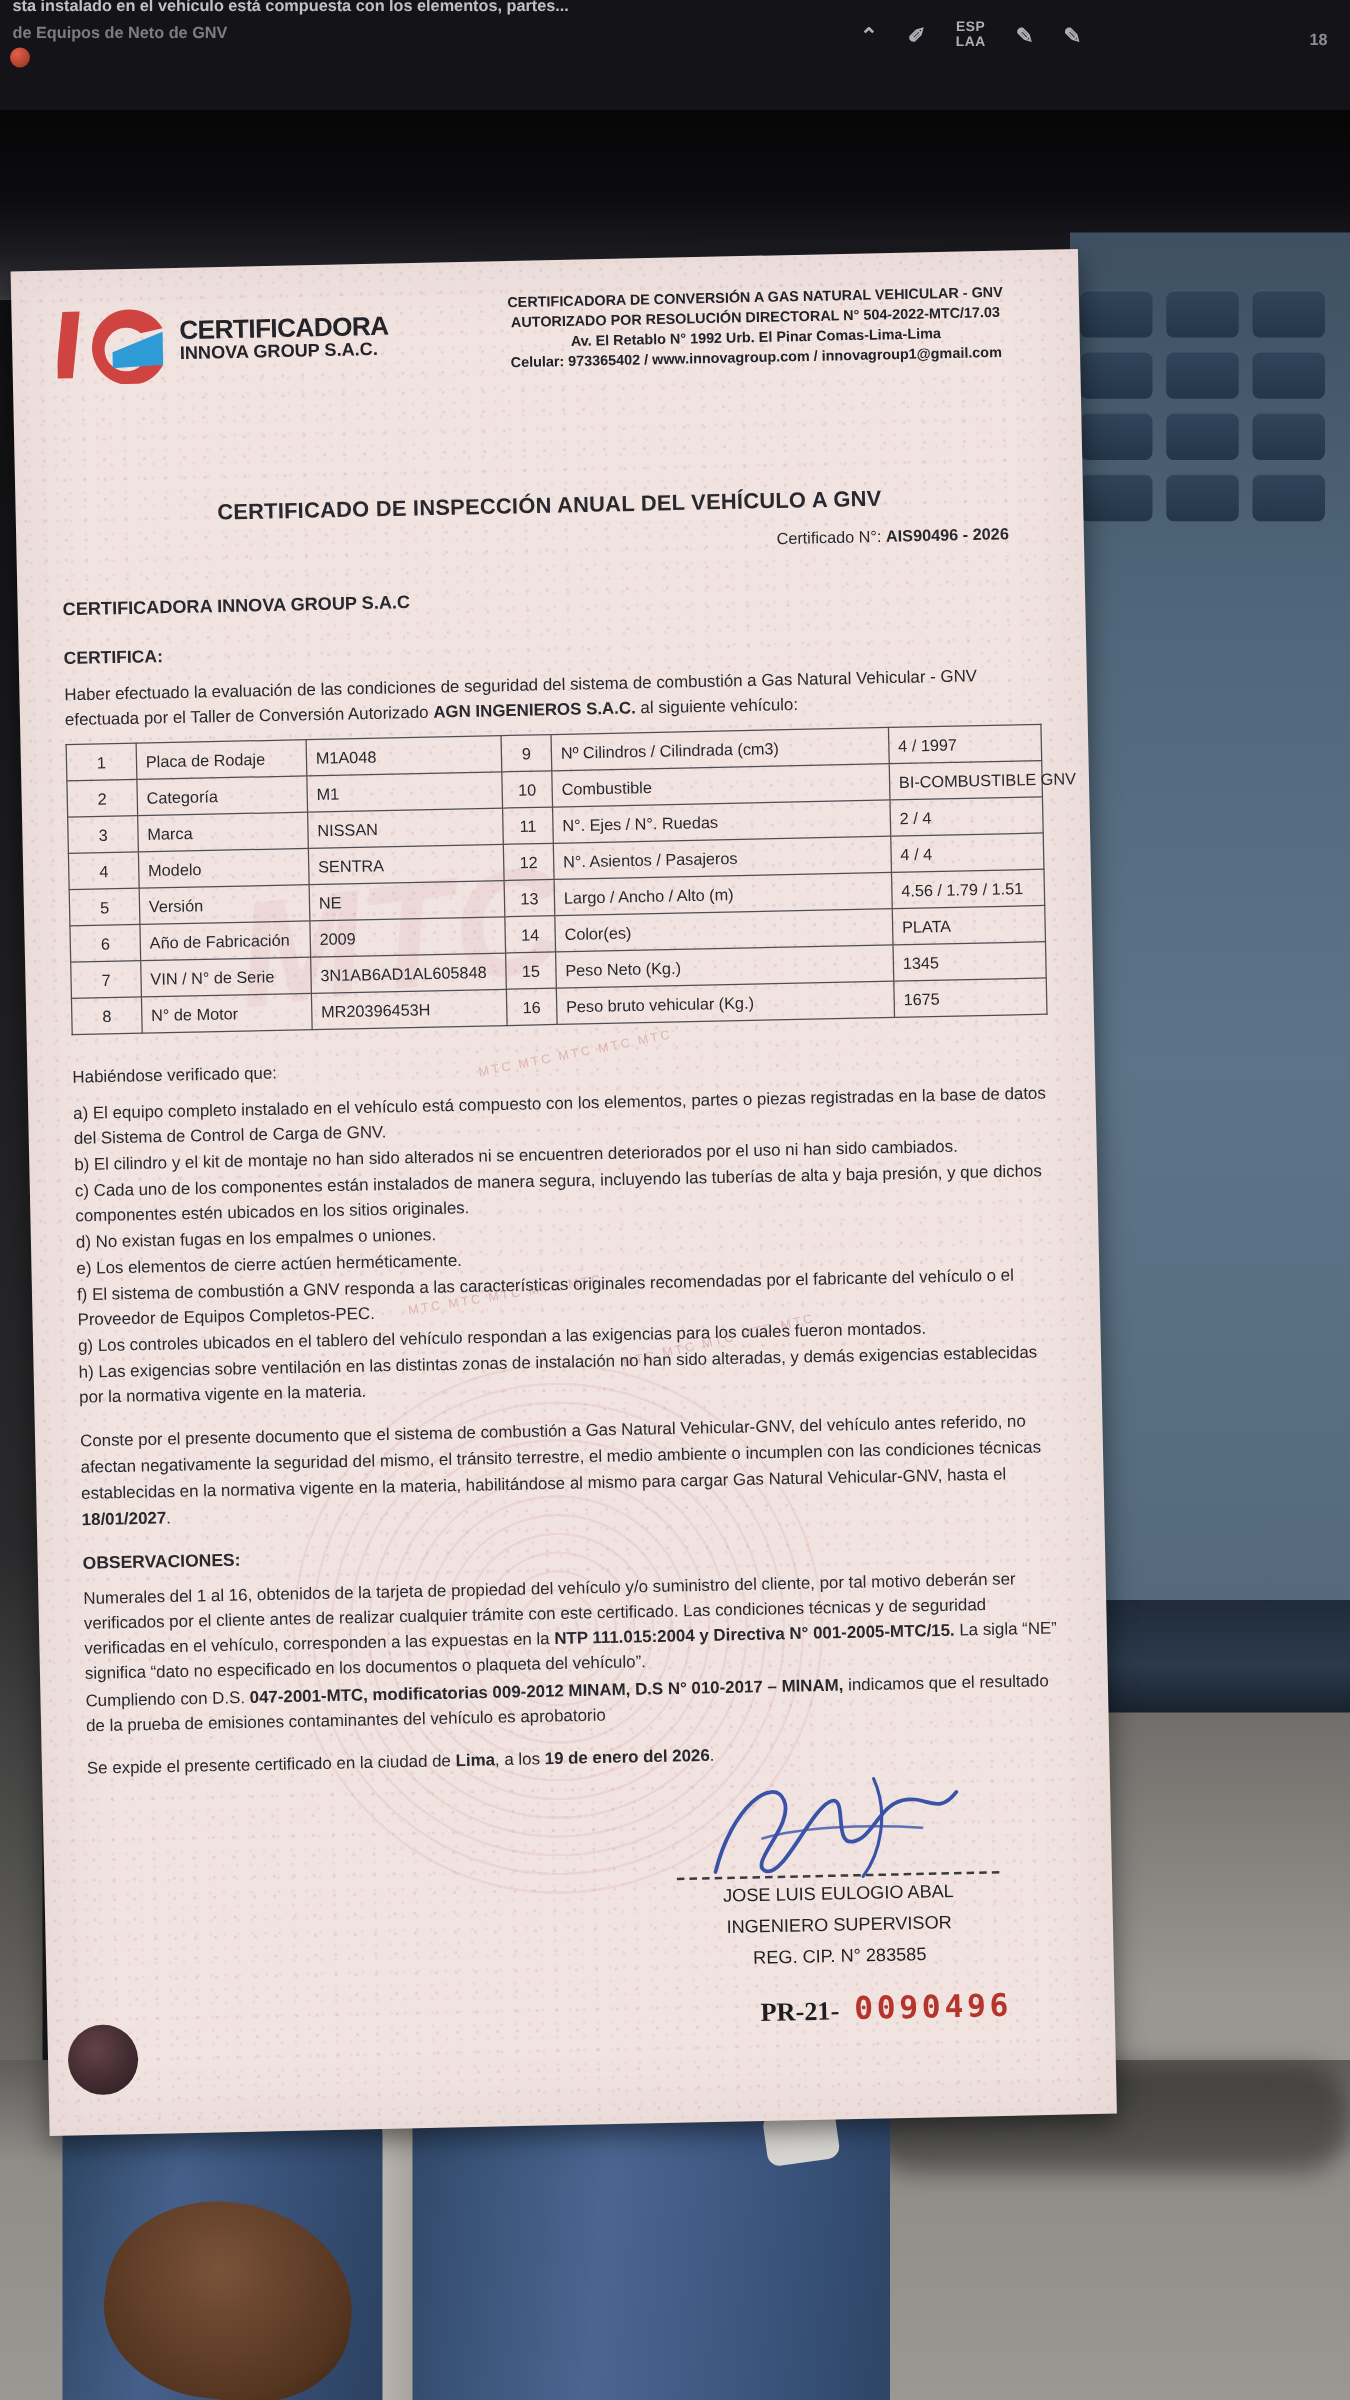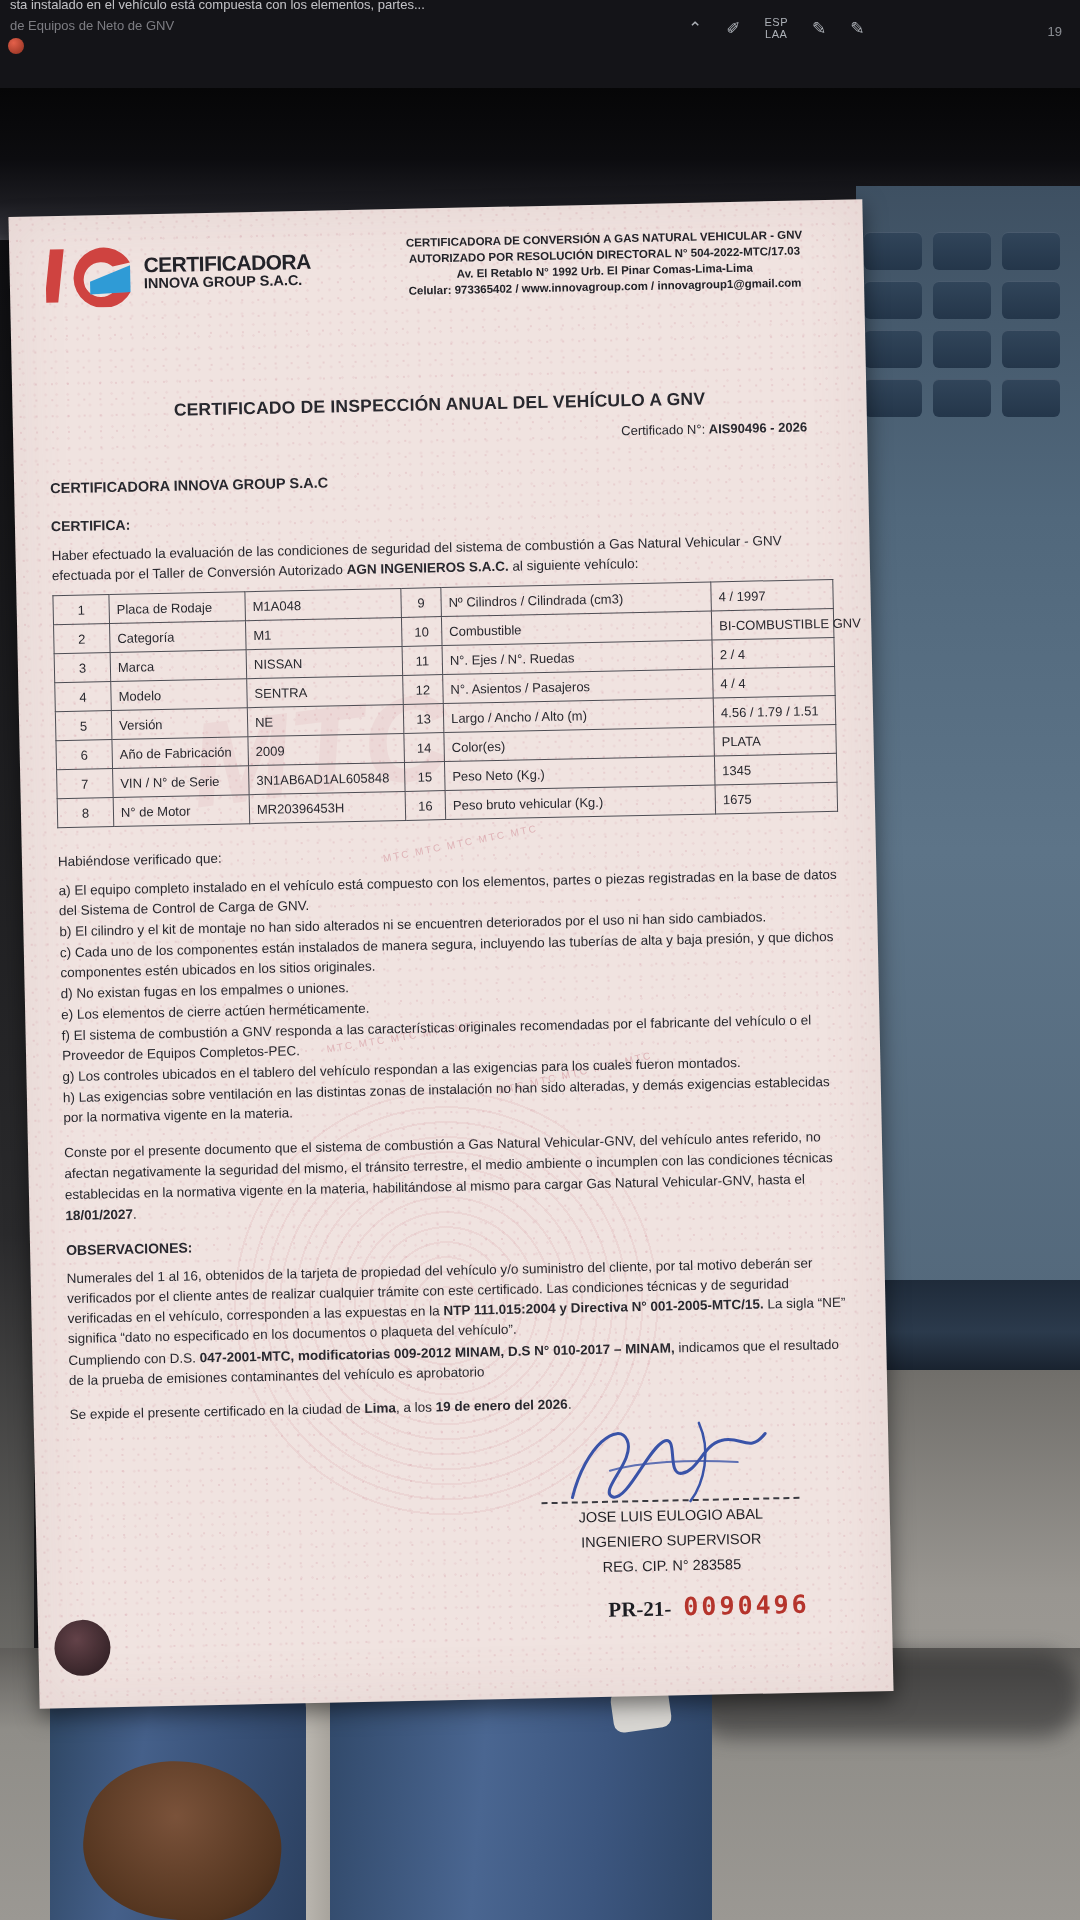--- a/index.html
+++ b/index.html
@@ -5,21 +5,21 @@
   html,body{margin:0;padding:0;}
   body{
     width:1080px;height:1920px;overflow:hidden;position:relative;
     background:#1a1a1d;
     font-family:"Liberation Sans", sans-serif;
     -webkit-font-smoothing:antialiased;
   }
   #photo{position:absolute;inset:0;overflow:hidden;}
 
   
-  .screen-top{position:absolute;left:0;top:0;width:1080px;height:96px;background:#141418;}
+  .screen-top{position:absolute;left:0;top:0;width:1080px;height:96px;background:#141418;font-weight:bold;}
   .screen-frag{position:absolute;color:rgba(232,232,236,.82);font-size:13px;white-space:nowrap;}
   .frag1{left:10px;top:-3px;}
   .frag2{left:10px;top:18px;color:rgba(210,210,216,.55);}
   .app-dot{position:absolute;left:8px;top:38px;width:16px;height:16px;border-radius:50%;
     background:radial-gradient(circle at 35% 30%,#e4604a,#8e2f1f);}
   .osd-row{position:absolute;top:16px;left:688px;display:flex;align-items:center;gap:24px;
     color:rgba(216,222,228,.78);font-size:16px;}
   .osd-row .glyph{font-size:17px;}
   .lang-badge{font-size:11px;line-height:12px;text-align:center;letter-spacing:.5px;}
   .osd-count{position:absolute;top:24px;right:18px;color:rgba(216,222,228,.6);font-size:13px;}
@@ -142,21 +142,21 @@
     <div class="osd-row">
       <span class="glyph">⌃</span>
       <span class="glyph">✐</span>
       <span class="lang-badge">
         <span>ESP</span><br>
         <span>LAA</span>
       </span>
       <span class="glyph">✎</span>
       <span class="glyph">✎</span>
     </div>
-    <div class="osd-count">19</div>
+    <div class="osd-count">18</div>
   </div>
 
   <div class="hinge"></div>
   <div class="left-strip"></div>
   <div class="right-deck">
     <div class="keys">
       <div class="key"></div>
       <div class="key"></div>
       <div class="key"></div>
       <div class="key"></div>

